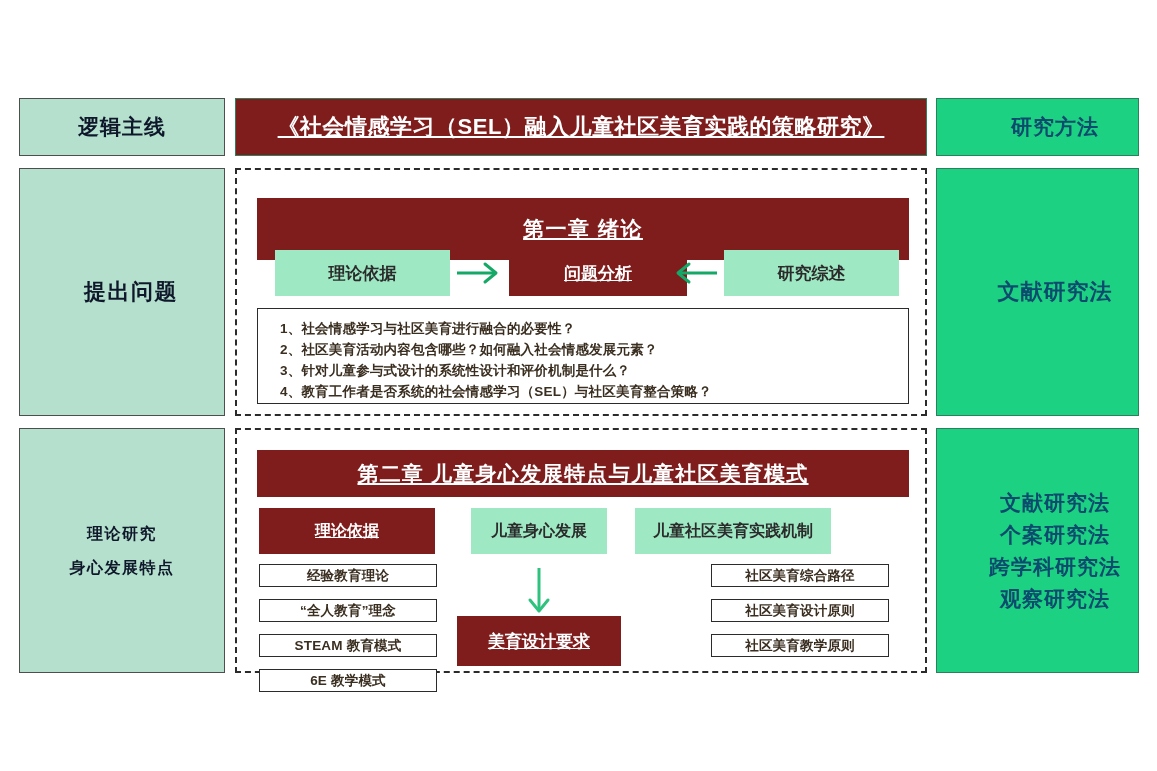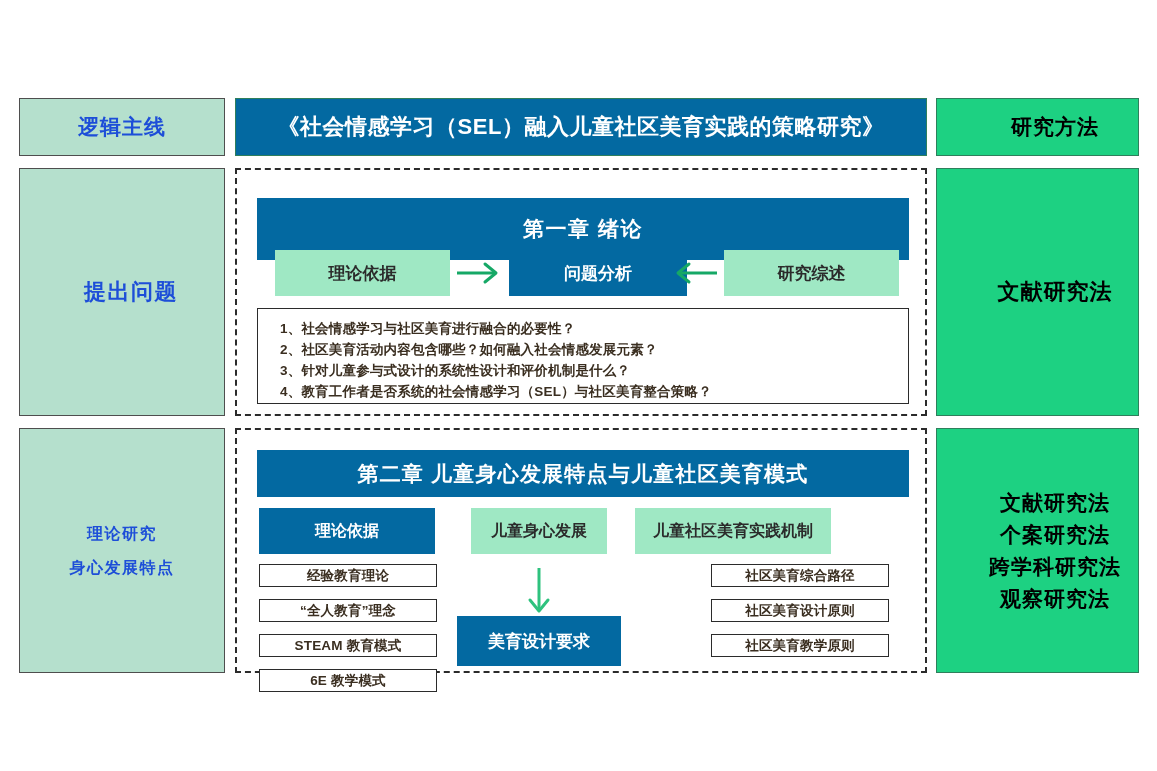--- a/index.html
+++ b/index.html
@@ -28,33 +28,34 @@
     box-sizing: border-box;
     display: flex;
     align-items: center;
     justify-content: center;
     text-align: center;
   }
 
   .mint {
     background: #b5e0cd;
     border: 1.5px solid #4e4e4e;
-    color: #1d4ed8;
+    color: #0f172a;
   }
 
   .bright {
     background: #1dd182;
     border: 1.5px solid #2f7f5c;
-    color: #000000;
+    color: #0c4a6e;
     padding-left: 35px;
   }
 
   .deep {
-    background: #0369a1;
+    background: #7f1d1d;
     color: #ffffff;
+    text-decoration: underline;
   }
 
   .pale {
     background: #9fe8c4;
     color: #2b2b2b;
   }
 
   .white-chip {
     background: #ffffff;
     border: 1.6px solid #2b2b2b;

